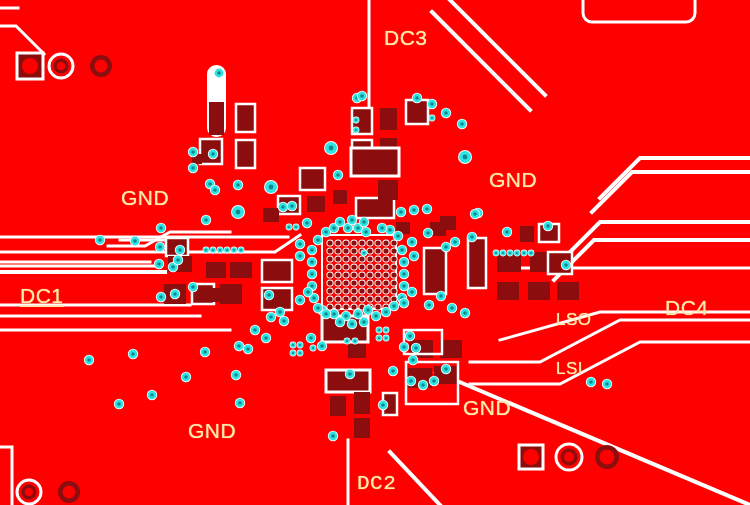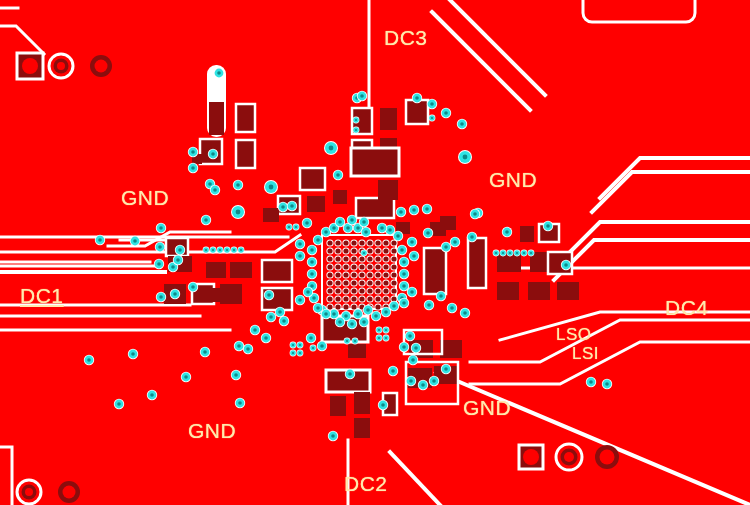--- a/index.html
+++ b/index.html
@@ -542,20 +542,20 @@
       </g>
 
   </svg>
 
   <div id="label-layer">
       <div class="netlabel" style="left: 384px; top: 26px;">DC3</div>
       <div class="netlabel" style="left: 121px; top: 186px;">GND</div>
       <div class="netlabel" style="left: 489px; top: 168px;">GND</div>
       <div class="netlabel" style="left: 20px; top: 284px; text-decoration: underline;">DC1</div>
       <div class="netlabel" style="left: 665px; top: 296px;">DC4</div>
-      <div class="netlabel small" style="left: 556px; top: 325px;">LSO</div>
-      <div class="netlabel small" style="left: 556px; top: 344px; margin-left: 16px;">LSI</div>
+      <div class="netlabel small" style="left: 556px; top: 310px;">LSO</div>
+      <div class="netlabel small" style="left: 556px; top: 359px;">LSI</div>
       <div class="netlabel" style="left: 463px; top: 396px;">GND</div>
       <div class="netlabel" style="left: 188px; top: 419px;">GND</div>
-      <div class="netlabel" style="left: 344px; top: 472px;">DC2</div>
+      <div class="netlabel" style="left: 357px; top: 472px; font-family: Liberation Mono, monospace;">DC2</div>
     </div>
 
 </div>
 
 </body></html>

